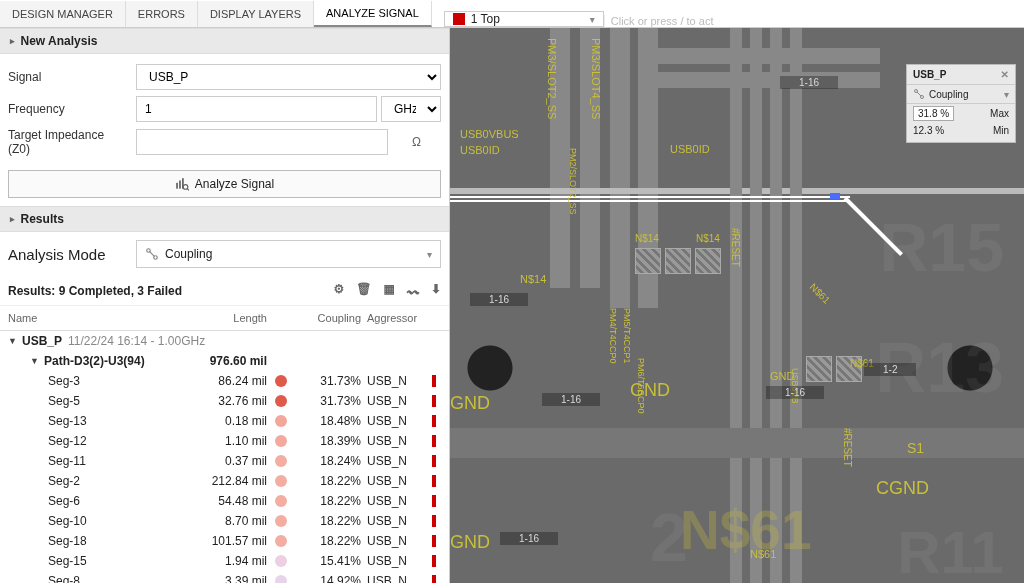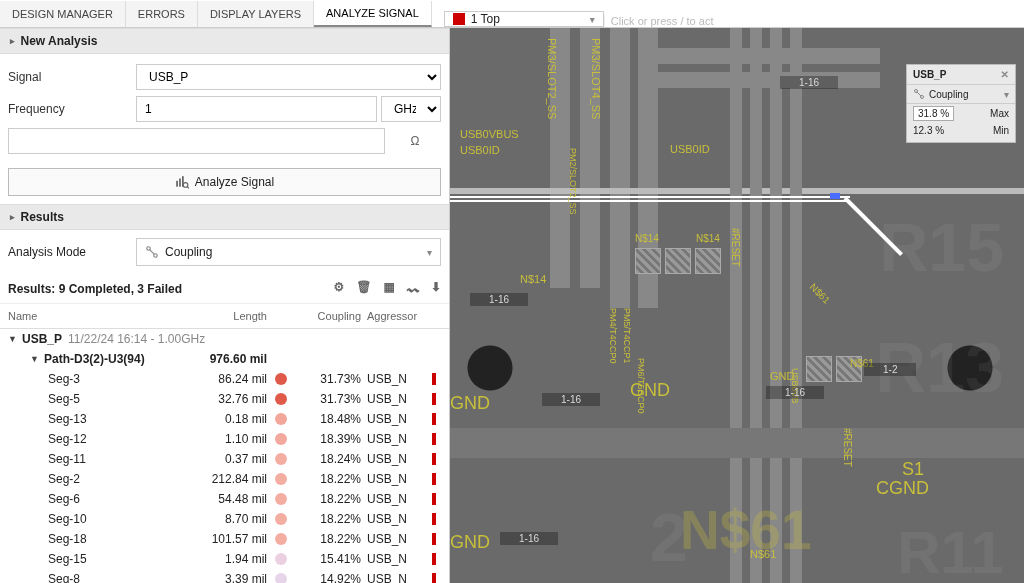--- a/index.html
+++ b/index.html
@@ -20,21 +20,21 @@
   .form { padding:4px 8px; }
   .row { display:flex; align-items:center; margin:6px 0; gap:8px; }
   .row label { width:120px; font-size:12px; color:#333; }
   .row .field { flex:1; display:flex; gap:4px; }
   input.txt, select.sel { height:26px; border:1px solid #ccc; padding:0 8px; font-size:12px; background:#fff; }
   input.txt { width:100%; }
   .unit { width:60px; }
   .analyze-btn { margin:4px 8px 8px; height:28px; border:1px solid #bbb; background:#fafafa; display:flex; align-items:center; justify-content:center; gap:6px; cursor:pointer; font-size:12px;}
   .analyze-btn svg { width:14px; height:14px; }
   .mode-row { display:flex; align-items:center; padding:8px 8px; gap:8px;}
-  .mode-row label { width:120px; font-size:12px;}
+  .mode-row label { width:120px; font-size:15px;}
   .mode-sel { flex:1; height:28px; border:1px solid #ccc; display:flex; align-items:center; padding:0 8px; gap:6px; cursor:pointer;}
   .mode-sel svg { width:14px; height:14px; flex-shrink:0;}
   .results-bar { display:flex; align-items:center; padding:6px 8px; font-weight:bold; font-size:12px; border-bottom:1px solid #eee;}
   .results-bar .tools { margin-left:auto; display:flex; gap:12px; color:#666; }
   .results-bar .tools span { cursor:pointer; }
   .table-head { display:flex; padding:6px 8px; font-size:11px; color:#666; border-bottom:1px solid #ddd;align-items:flex-end; }
   .col-name { flex:1.6; }
   .col-len { width:80px; text-align:right; }
   .col-dot { width:28px; }
   .col-cpl { width:66px; text-align:right; }
@@ -121,20 +121,21 @@
       <div class="row">
         <label>Frequency</label>
         <div class="field">
           <input class="txt" value="1" style="">
           <select class="sel unit">
             <option>GHz</option>
           </select>
         </div>
       </div>
       <div class="row">
+        <label>Target Impedance (Z0)</label>
         <div class="field">
           <input class="txt" value="" style="">
           <span style="width:60px;display:flex;align-items:center;justify-content:center;color:#666">Ω</span>
         </div>
       </div>
     </div>
     <div class="analyze-btn">
       <svg viewBox="0 0 24 24">
           <rect x="2" y="10" width="3" height="10" fill="#666"></rect>
           <rect x="7" y="6" width="3" height="14" fill="#666"></rect>
@@ -390,21 +391,21 @@
     <div class="netlabel" style="right:95px;top:450px;font-size:18px">CGND</div>
     <div class="netlabel" style="left:158px;top:280px;writing-mode:vertical-rl;font-size:9px">PM4/T4CCP0</div>
     <div class="netlabel" style="left:172px;top:280px;writing-mode:vertical-rl;font-size:9px">PM5/T4CCP1</div>
     <div class="netlabel" style="left:186px;top:330px;writing-mode:vertical-rl;font-size:9px">PM6/T5CCP0</div>
     <div class="netlabel" style="left:280px;top:200px;writing-mode:vertical-rl;font-size:10px">#RESET</div>
     <div class="netlabel" style="left:392px;top:400px;writing-mode:vertical-rl;font-size:10px">#RESET</div>
     <div class="netlabel" style="left:340px;top:340px;writing-mode:vertical-rl;font-size:9px">USB0VB</div>
     <div class="netlabel" style="left:358px;top:260px;transform:rotate(45deg);font-size:10px">N$61</div>
     <div class="netlabel" style="left:400px;top:330px;font-size:10px">N$61</div>
     <div class="netlabel" style="left:300px;top:520px;font-size:11px">N$61</div>
-    <div class="netlabel" style="right:100px;top:431px;font-size:18px">S1</div>
+    <div class="netlabel" style="right:100px;top:412px;font-size:14px">S1</div>
     <div class="netlabel" style="left:320px;top:342px">GND</div>
     <div class="ref" style="left:330px;top:48px">1-16</div>
     <div class="ref" style="left:20px;top:265px">1-16</div>
     <div class="ref" style="left:92px;top:365px">1-16</div>
     <div class="ref" style="left:50px;top:504px">1-16</div>
     <div class="ref" style="left:316px;top:358px">1-16</div>
     <div class="ref" style="left:414px;top:335px">1-2</div>
 
     <div class="legend">
       <div class="hd">

